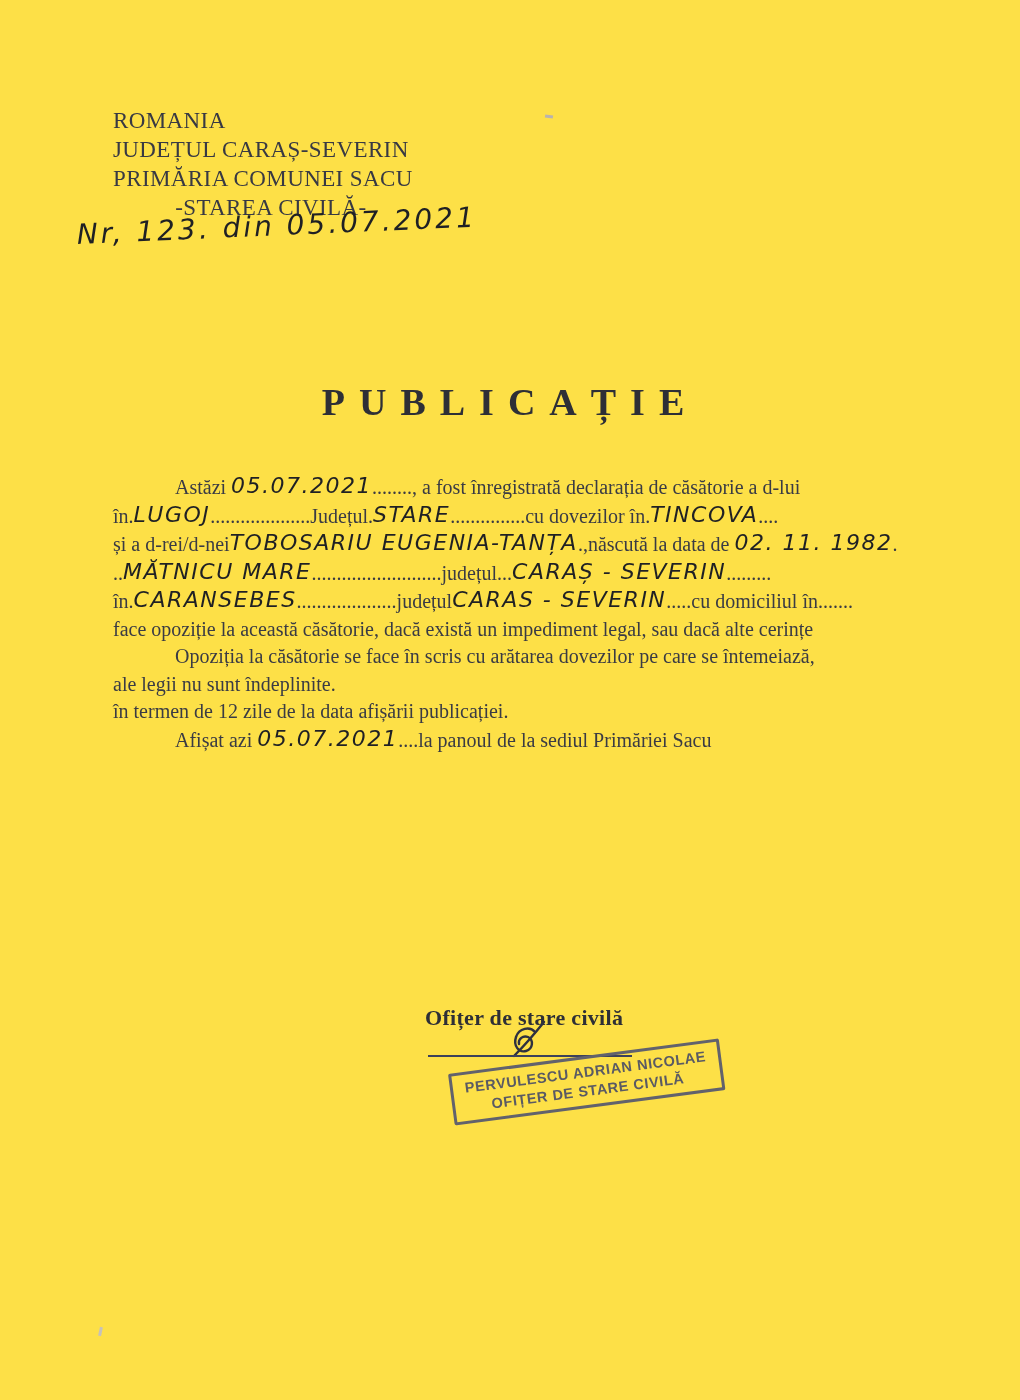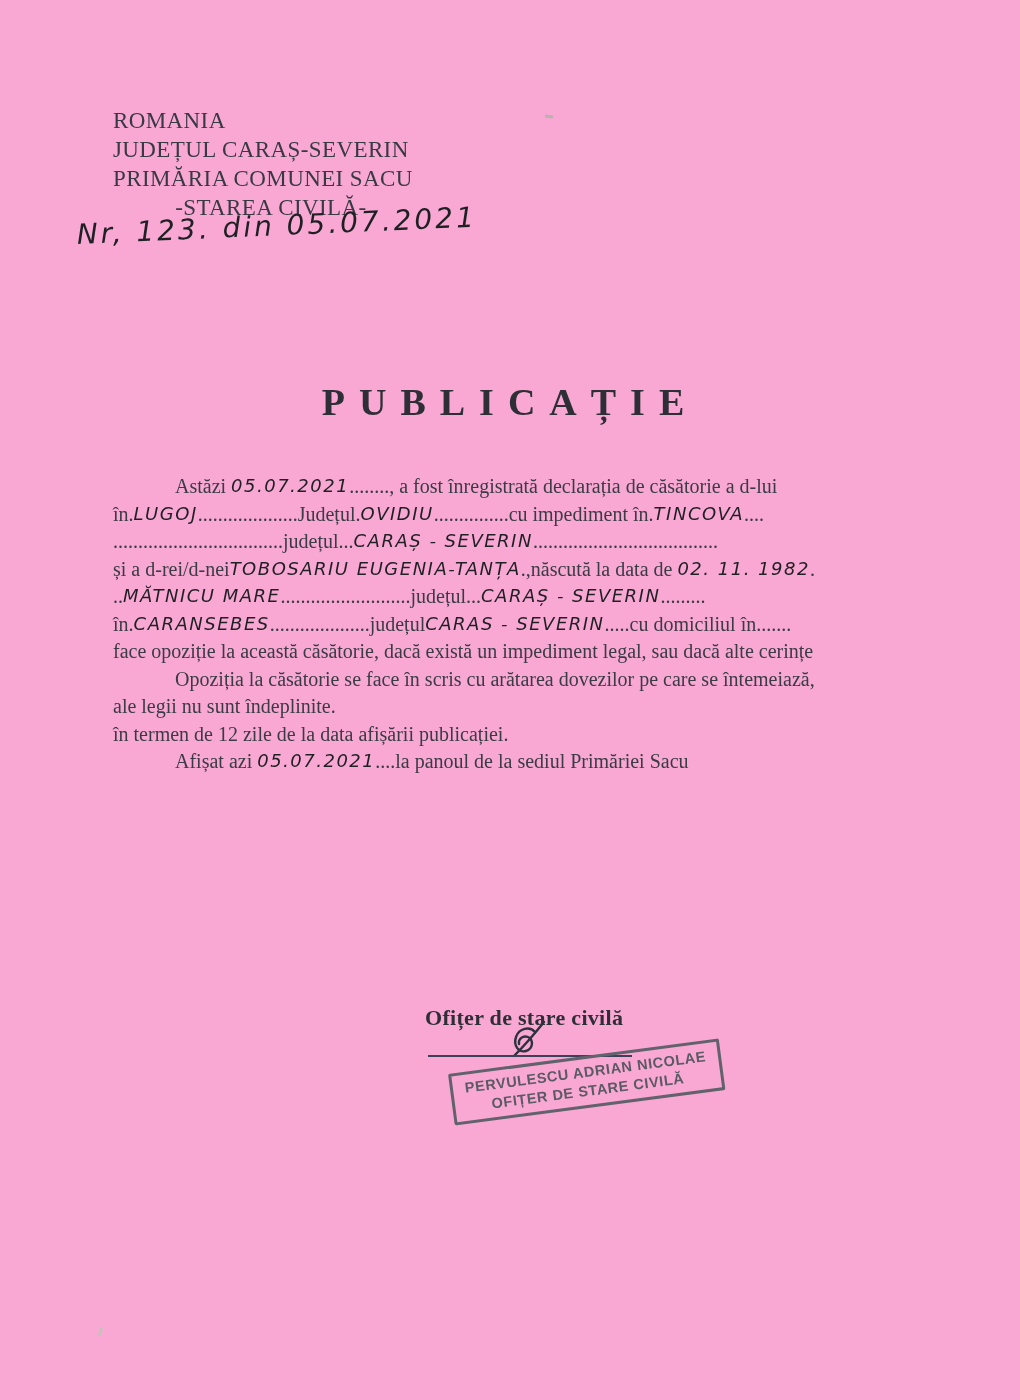--- a/index.html
+++ b/index.html
@@ -1,19 +1,19 @@
 <!DOCTYPE html>
 <html><head>
 <meta charset="utf-8">
 <style>
   html,body{margin:0;padding:0;background:#dedede;}
   .page{
     position:relative;
     width:1020px;height:1400px;
-    background:#f9a8d4;
+    background:#fde047;
     overflow:hidden;
     font-family:"Liberation Serif",serif;
     color:#3a3b44;
   }
   
   .header{
     position:absolute;left:113px;top:106px;
     font-size:23px;line-height:29px;
     color:#383943;letter-spacing:.4px;
     white-space:nowrap;
@@ -25,21 +25,21 @@
     transform:rotate(-2.5deg);
     transform-origin:left top;
     white-space:nowrap;
   }
   
   .hw{
     font-family:"DejaVu Sans",sans-serif;
     font-style:italic;
     color:#1f2024;
     letter-spacing:1.5px;
-    font-size:18px;
+    font-size:22px;
   }
   .regnum.hw{font-size:28px;letter-spacing:3px;}
   
   .title{
     position:absolute;left:0;top:380px;width:1020px;
     text-align:center;
     font-weight:bold;font-size:38px;
     letter-spacing:14px;
     color:#2e2f36;
   }
@@ -94,22 +94,21 @@
     <div class="hline3">PRIMĂRIA COMUNEI  SACU</div>
     <div class="hline4">-STAREA CIVILĂ-</div>
   </div>
 
   <div class="regnum hw">Nr, 123. din 05.07.2021</div>
 
   <div class="title">PUBLICAȚIE</div>
 
   <div class="body-block">
       <div class="bline indent"><span class="typed">Astăzi </span><span class="hw">05.07.2021</span><span class="typed">........, a fost înregistrată  declarația de căsătorie a d-lui</span></div>
-      <div class="bline"><span class="typed">în.</span><span class="hw">LUGOJ</span><span class="typed">....................Județul.</span><span class="hw">OVIDIU</span><span class="typed">...............cu impediment în.</span><span class="hw">TINCOVA</span><span class="typed">....</span></div>
-      <div class="bline"><span class="typed">..................................județul...</span><span class="hw">CARAȘ - SEVERIN</span><span class="typed">.....................................</span></div>
+      <div class="bline"><span class="typed">în.</span><span class="hw">LUGOJ</span><span class="typed">....................Județul.</span><span class="hw">STARE</span><span class="typed">...............cu dovezilor în.</span><span class="hw">TINCOVA</span><span class="typed">....</span></div>
       <div class="bline"><span class="typed">și a d-rei/d-nei</span><span class="hw">TOBOSARIU  EUGENIA-TANȚA</span><span class="typed">.,născută la data de </span><span class="hw">02. 11. 1982</span><span class="typed">.</span></div>
       <div class="bline"><span class="typed">..</span><span class="hw">MĂTNICU  MARE</span><span class="typed">..........................județul...</span><span class="hw">CARAȘ - SEVERIN</span><span class="typed">.........</span></div>
       <div class="bline"><span class="typed">în.</span><span class="hw">CARANSEBES</span><span class="typed">....................județul</span><span class="hw">CARAS - SEVERIN</span><span class="typed">.....cu domiciliul în.......</span></div>
       <div class="bline"><span class="typed">face opoziție la această căsătorie, dacă există un impediment legal, sau dacă alte cerințe</span></div>
       <div class="bline indent"><span class="typed">Opoziția la căsătorie se face în scris cu arătarea dovezilor pe care se întemeiază,</span></div>
       <div class="bline"><span class="typed">ale legii nu sunt îndeplinite.</span></div>
       <div class="bline"><span class="typed">în termen de 12 zile de la data afișării publicației.</span></div>
       <div class="bline indent"><span class="typed">Afișat azi </span><span class="hw">05.07.2021</span><span class="typed">....la panoul de la sediul Primăriei Sacu</span></div>
     </div>
 

